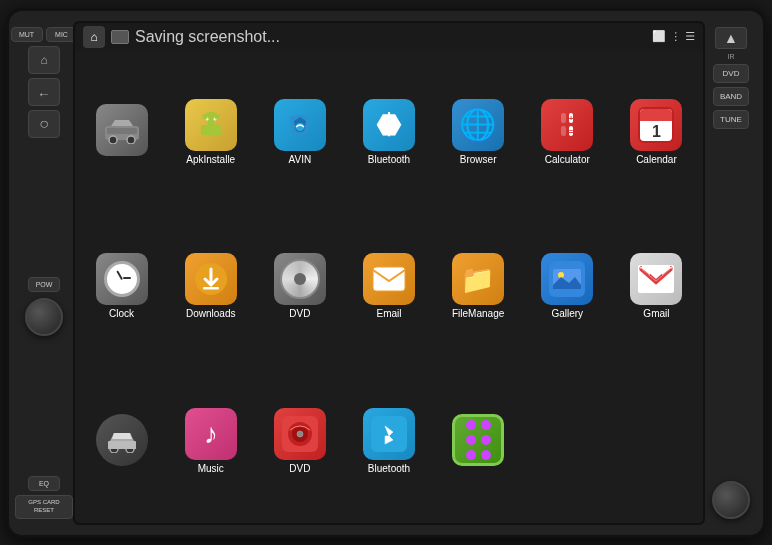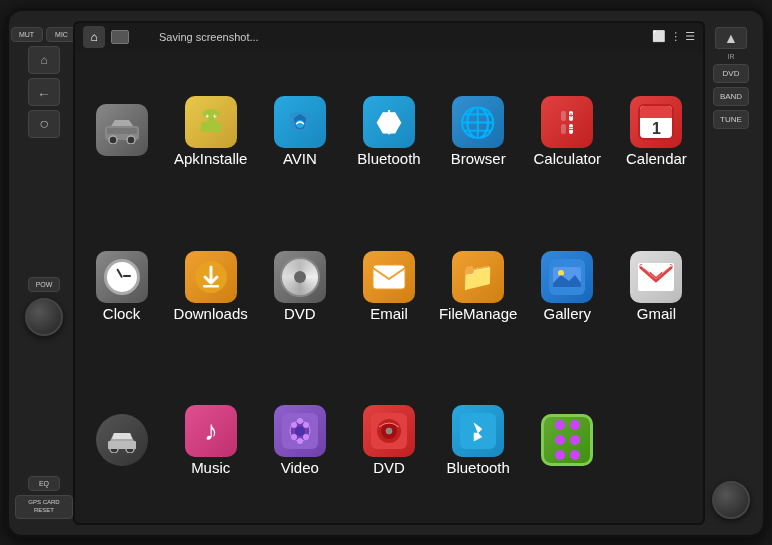--- a/index.html
+++ b/index.html
@@ -132,23 +132,22 @@
     .status-bar .screenshot-icon {
       width: 18px;
       height: 14px;
       background: #555;
       border-radius: 2px;
       border: 1px solid #777;
     }
 
     .status-bar .saving-text {
       color: #ccc;
-      font-size: 11px;
+      font-size: 16px;
       flex: 1;
-      margin-left: 24px;
     }
 
     .status-bar .status-icons {
       display: flex;
       gap: 4px;
       align-items: center;
     }
 
     .status-icon {
       color: #ccc;
@@ -183,21 +182,21 @@
       align-items: center;
       justify-content: center;
       font-size: 24px;
       position: relative;
       overflow: hidden;
       flex-shrink: 0;
     }
 
     .app-label {
       color: #fff;
-      font-size: 15px;
+      font-size: 10px;
       text-align: right;
       line-height: 1.1;
     }
 
     
     .right-panel {
       width: 52px;
       height: 100%;
       display: flex;
       flex-direction: column;
@@ -513,36 +512,20 @@
         <span class="app-label"></span>
       </div>
 
       <div class="app-item">
         <div class="app-icon icon-music">
           <span style="font-size:28px;color:#fff;">♪</span>
         </div>
         <span class="app-label">Music</span>
       </div>
 
-      <div class="app-item">
-        <div class="app-icon icon-video">
-          <svg width="36" height="36" viewBox="0 0 36 36" fill="none">
-            <rect width="36" height="36" rx="6" fill="#9060cc"></rect>
-            <circle cx="18" cy="18" r="10" fill="#7040aa" stroke="#cc88ff" stroke-width="1"></circle>
-            <circle cx="12" cy="12" r="3" fill="#cc88ff"></circle>
-            <circle cx="24" cy="12" r="3" fill="#cc88ff"></circle>
-            <circle cx="12" cy="24" r="3" fill="#cc88ff"></circle>
-            <circle cx="24" cy="24" r="3" fill="#cc88ff"></circle>
-            <circle cx="18" cy="8" r="3" fill="#cc88ff"></circle>
-            <circle cx="18" cy="28" r="3" fill="#cc88ff"></circle>
-            <circle cx="18" cy="18" r="5" fill="#5030aa"></circle>
-          </svg>
-        </div>
-        <span class="app-label">Video</span>
-      </div>
 
 
       <div class="app-item">
         <div class="app-icon icon-dvd2">
           <svg width="36" height="36" viewBox="0 0 36 36" fill="none">
             <rect width="36" height="36" rx="6" fill="#e04040"></rect>
             <circle cx="18" cy="18" r="12" fill="#c02020"></circle>
             <circle cx="18" cy="18" r="8" fill="#a01010"></circle>
             <circle cx="18" cy="18" r="3" fill="#888" stroke="#aaa" stroke-width="0.5"></circle>
             <path d="M8 14 Q18 6 28 14" stroke="#ff8080" stroke-width="1" fill="none"></path>

